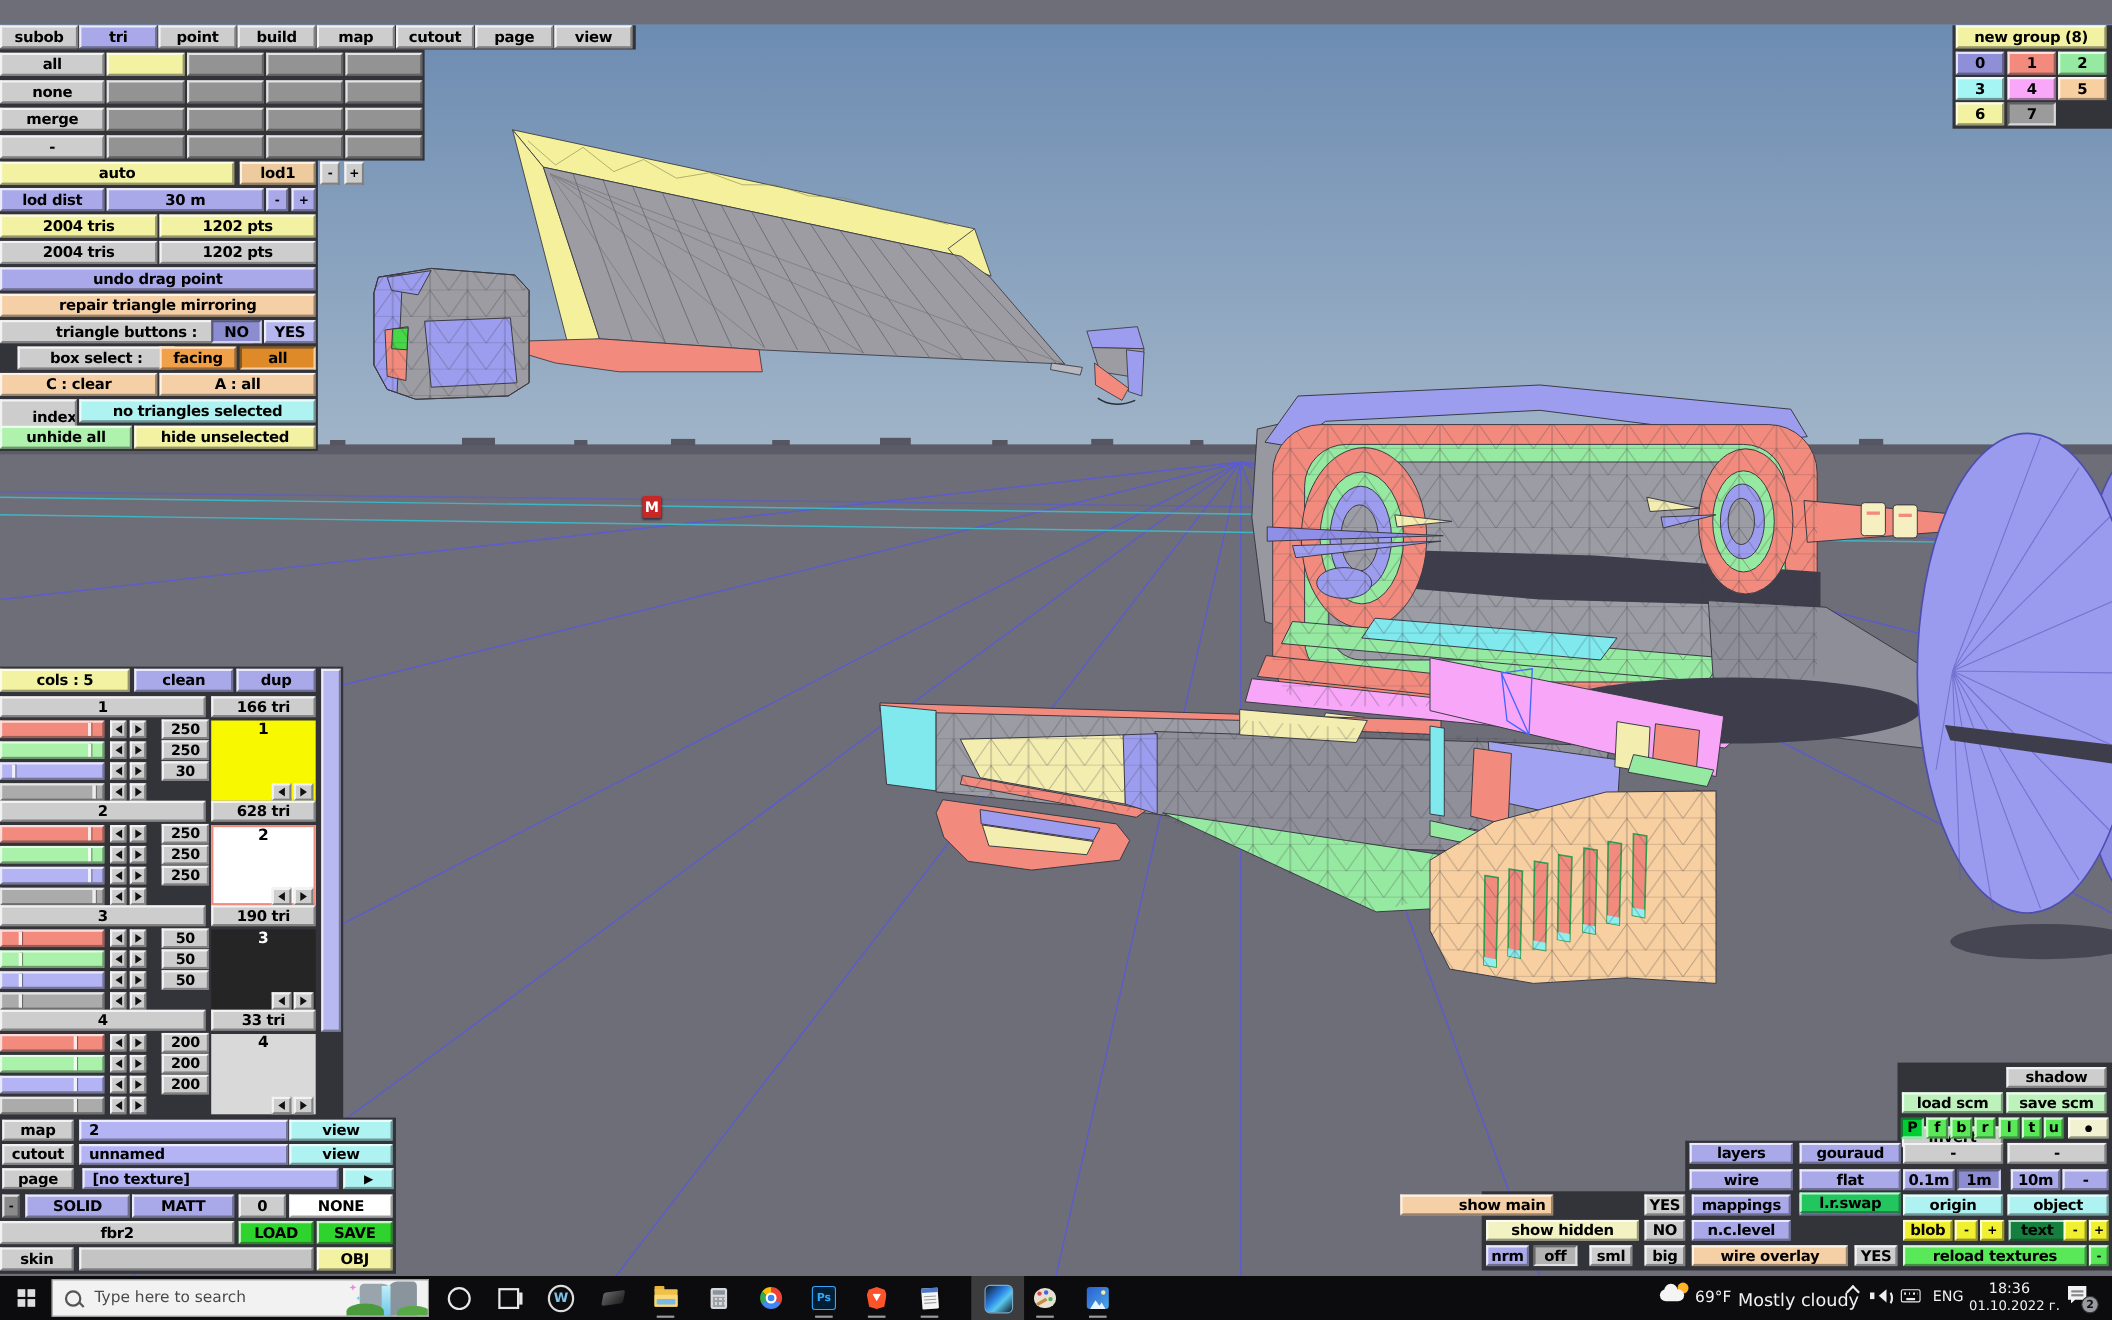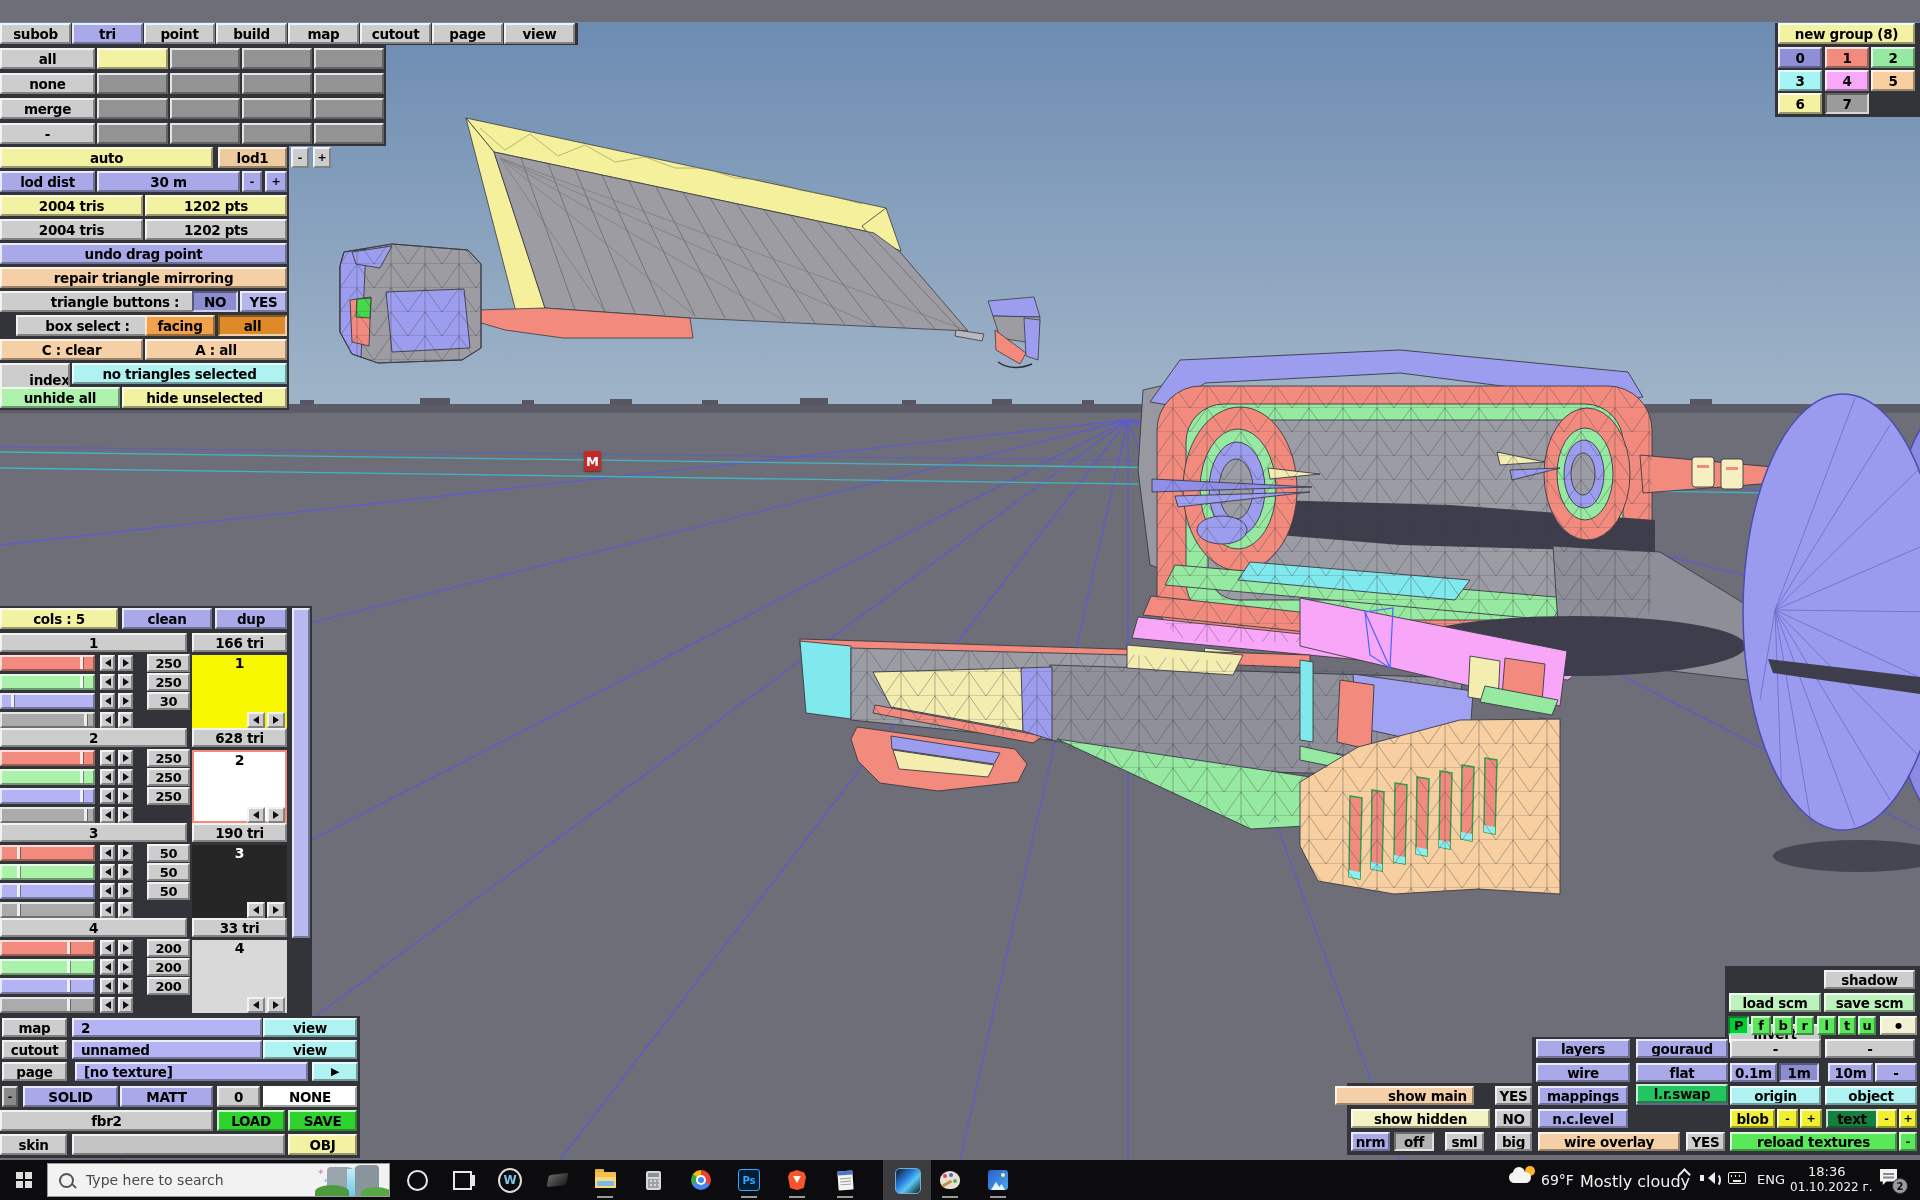--- a/index.html
+++ b/index.html
@@ -511,21 +511,21 @@
 <div class="b" style="left:1536px;top:1039px;width:94px;height:19px;background:#a9a9ea;">layers</div>
 <div class="b" style="left:1636px;top:1039px;width:92px;height:19px;background:#a9a9ea;">gouraud</div>
 <div class="b" style="left:1730px;top:1039px;width:91px;height:19px;">-</div>
 <div class="b" style="left:1825px;top:1039px;width:90px;height:19px;">-</div>
 <div class="b" style="left:1536px;top:1063px;width:94px;height:19px;background:#a9a9ea;">wire</div>
 <div class="b" style="left:1636px;top:1063px;width:92px;height:19px;background:#a9a9ea;">flat</div>
 <div class="b" style="left:1730px;top:1063px;width:47px;height:19px;background:#a9a9ea;">0.1m</div>
 <div class="b p" style="left:1779px;top:1063px;width:40px;height:19px;background:#8c8cd0;">1m</div>
 <div class="b" style="left:1828px;top:1063px;width:45px;height:19px;background:#a9a9ea;">10m</div>
 <div class="b" style="left:1875px;top:1063px;width:42px;height:19px;background:#a9a9ea;">-</div>
-<div class="b" style="left:1335px;top:1086px;width:139px;height:19px;background:#f5cfa5;padding-left:46px;">show main</div>
+<div class="b" style="left:1273px;top:1086px;width:139px;height:19px;background:#f5cfa5;padding-left:46px;">show main</div>
 <div class="b" style="left:1495px;top:1086px;width:37px;height:19px;">YES</div>
 <div class="b" style="left:1538px;top:1086px;width:90px;height:19px;background:#a9a9ea;">mappings</div>
 <div class="b" style="left:1636px;top:1086px;width:92px;height:19px;background:#9797da;">groups</div>
 <div class="b" style="left:1730px;top:1086px;width:91px;height:19px;background:#aef2f2;">origin</div>
 <div class="b" style="left:1825px;top:1086px;width:92px;height:19px;background:#aef2f2;">object</div>
 <div class="b" style="left:1351px;top:1109px;width:139px;height:19px;background:#f2f2c2;">show hidden</div>
 <div class="b" style="left:1495px;top:1109px;width:37px;height:19px;">NO</div>
 <div class="b" style="left:1538px;top:1109px;width:90px;height:19px;background:#a9a9ea;">n.c.level</div>
 <div class="b" style="left:1636px;top:1084px;width:92px;height:19px;background:#22c55e;">l.r.swap</div>
 <div class="b" style="left:1730px;top:1109px;width:45px;height:19px;background:#f0f030;">blob</div>

